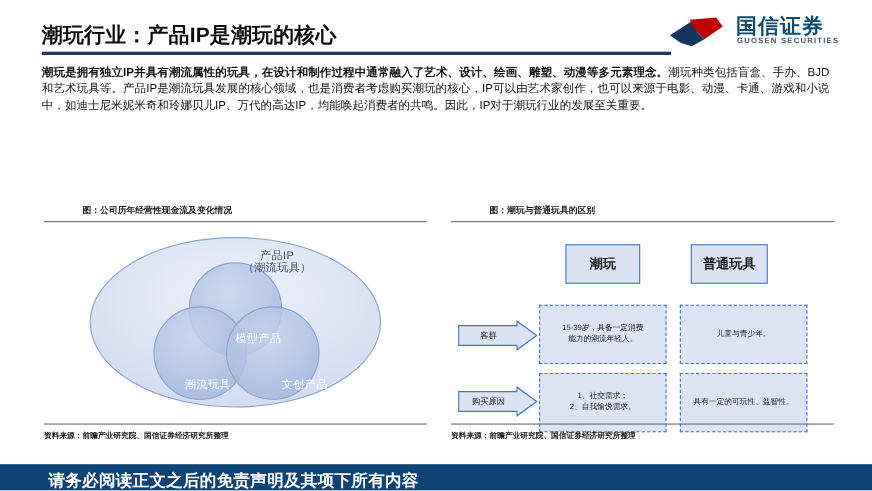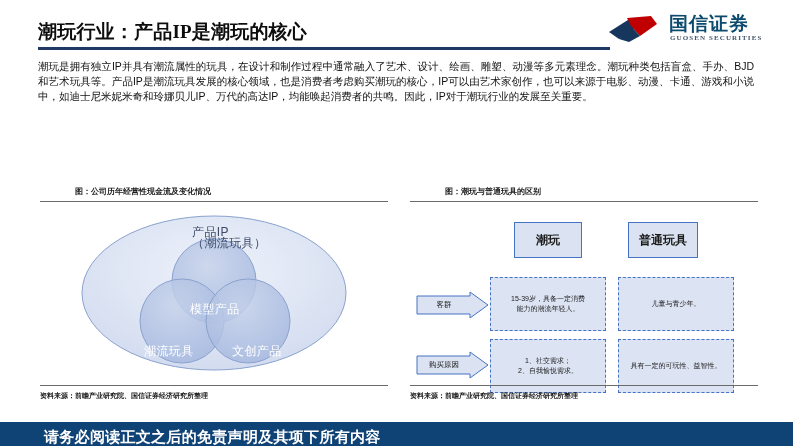--- a/index.html
+++ b/index.html
@@ -14,21 +14,20 @@
     font-family: "Liberation Sans", "DejaVu Sans", sans-serif;
     overflow: hidden;
   }
 
   
   #slide-header {
     position: absolute;
     left: 0; top: 0;
     width: 793px;
     height: 54px;
-    font-family: Liberation Serif, serif;
   }
   #page-title {
     position: absolute;
     left: 38px;
     top: 19px;
     font-size: 19px;
     font-weight: bold;
     color: #0d0d0d;
     letter-spacing: 0.2px;
     white-space: nowrap;
@@ -78,21 +77,21 @@
     left: 38px;
     top: 59px;
     width: 716px;
     font-size: 10.5px;
     line-height: 15.2px;
     color: #111111;
     text-align: justify;
     text-justify: inter-ideograph;
   }
   #intro-paragraph .lead {
-    font-weight: normal;
+    font-weight: bold;
   }
 
   
   .panel {
     position: absolute;
     top: 186px;
     width: 348px;
     height: 222px;
   }
   #panel-left  { left: 40px; }
@@ -132,22 +131,23 @@
   .panel-figure {
     position: absolute;
     left: 0; top: 17px;
     width: 348px;
     height: 180px;
   }
 
   
   .venn-label {
     position: absolute;
+    text-align: center;
     color: #ffffff;
-    font-size: 12px;
+    font-size: 10px;
     letter-spacing: 0.4px;
     pointer-events: none;
     white-space: nowrap;
   }
   .venn-label.dark {
     color: #3b4a66;
   }
   #venn-label-ip {
     left: 152px; top: 24px;
     width: 120px;

